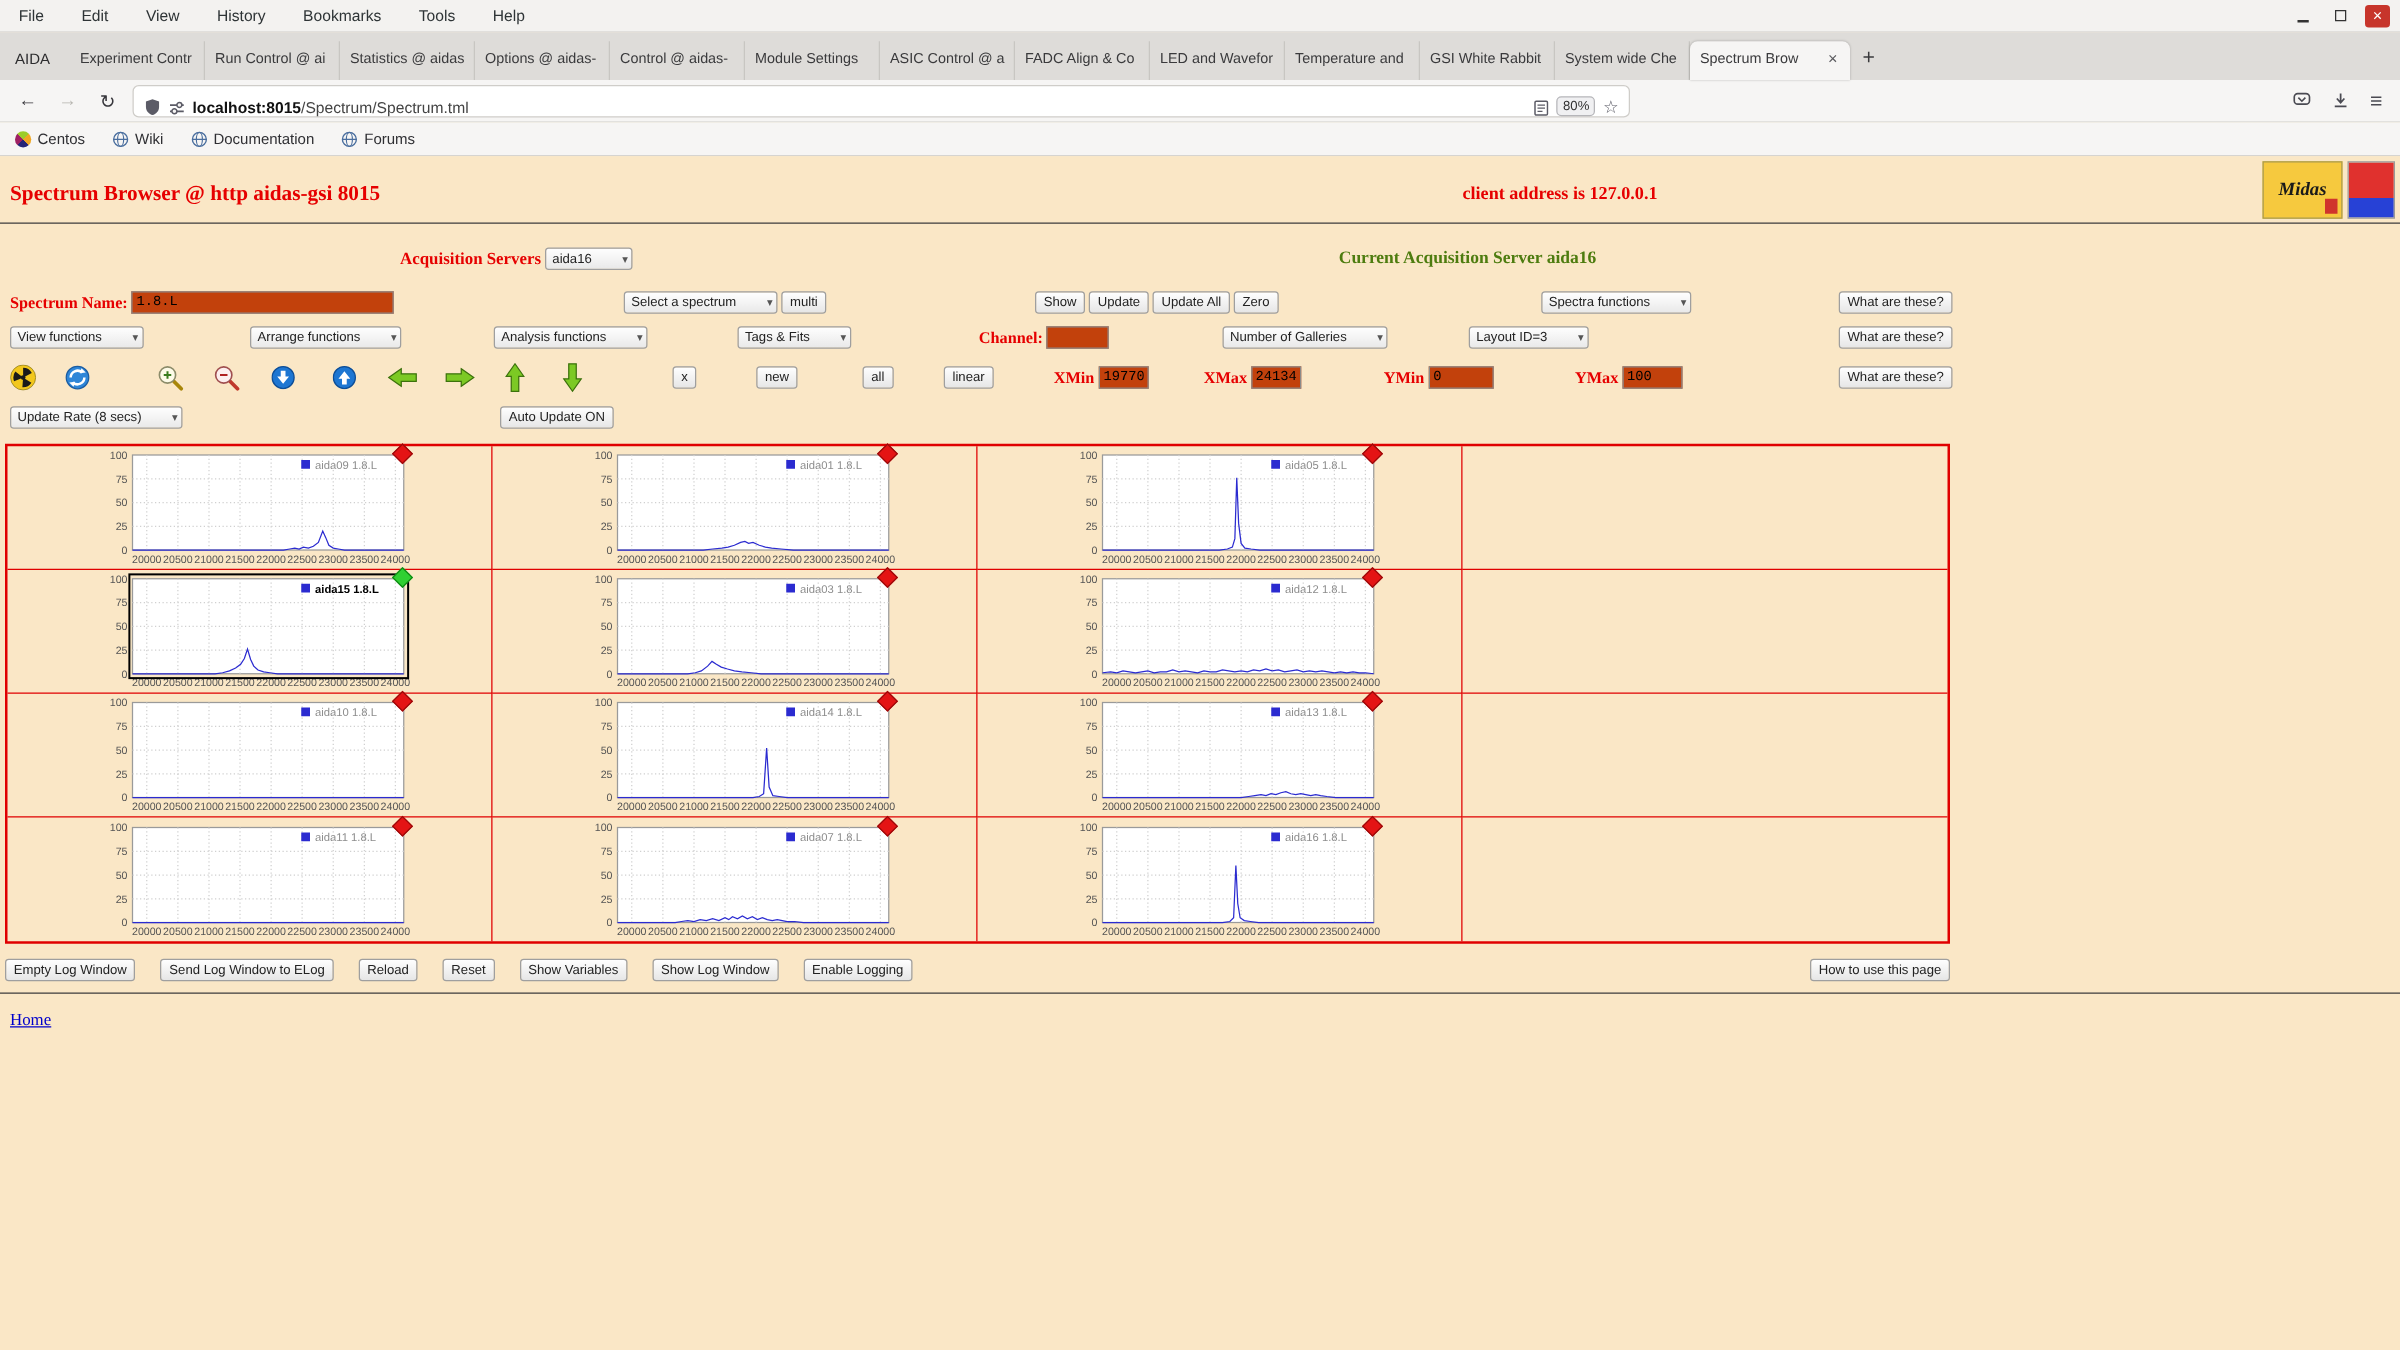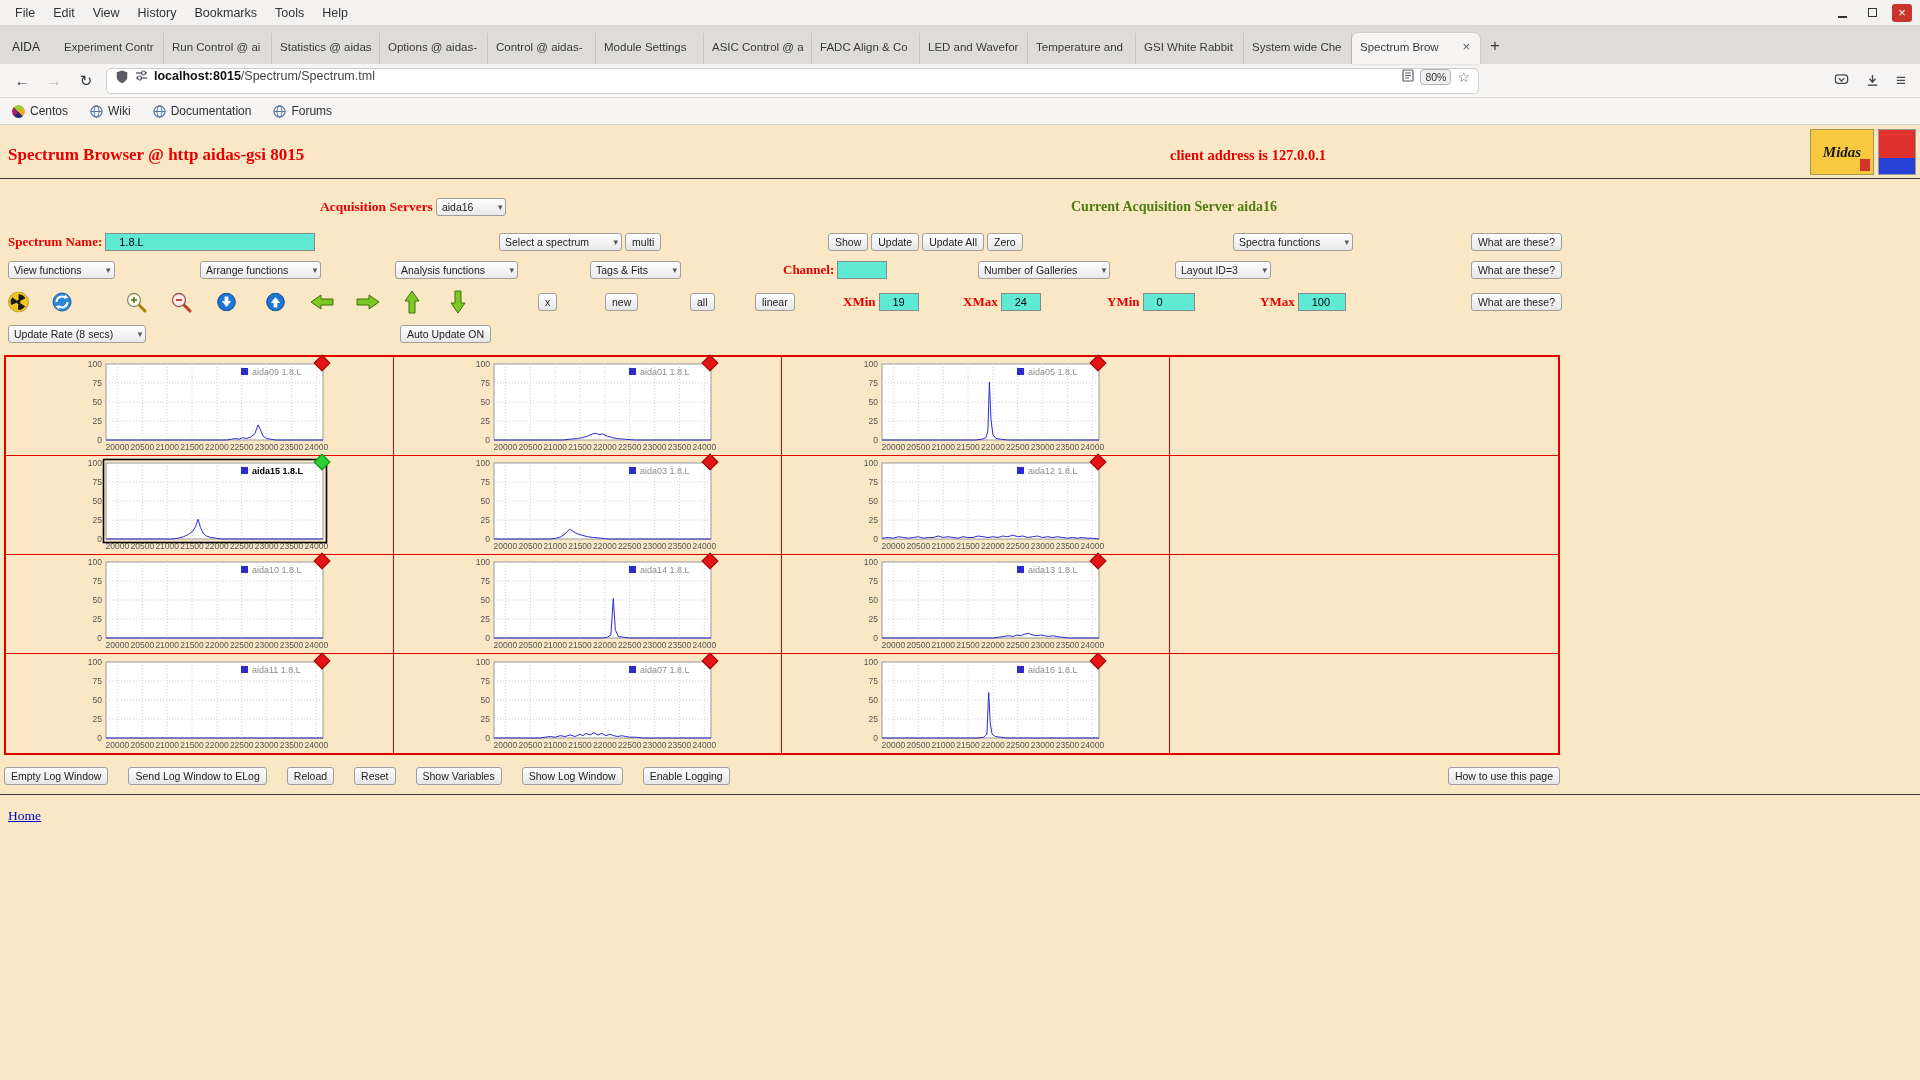--- a/index.html
+++ b/index.html
@@ -19,21 +19,21 @@
   .app-label{font-size:12px;color:#2c2c2e;padding:0 16px 10px 8px}
   .tabs{display:flex;align-items:flex-end}
   .tab{width:108px;height:31px;padding:8px 8px 0 8px;font-size:11.5px;color:#3a3a3c;white-space:nowrap;overflow:hidden;border-right:1px solid #c8c6c2}
   .tab.active{width:128px;background:#f6f5f4;border-radius:6px 6px 0 0;border-right:none;display:flex;justify-content:space-between;align-items:flex-start;box-shadow:0 0 2px rgba(0,0,0,.25)}
   .tab-close{color:#5a5a5e;font-size:13px;line-height:11px;padding:0 2px}
   .newtab-btn{font-size:17px;color:#3a3a3c;padding:4px 10px 8px 10px}
 
   .navbar{height:34px;background:#f6f5f4;border-bottom:1px solid #dcdad6;display:flex;align-items:center;padding:0 10px;gap:8px}
   .navbtn{font-size:15px;color:#37363b;width:24px;text-align:center}
   .navbtn.disabled{color:#b8b6b1}
-  .urlbar{width:1373px;height:26px;background:#fff;border:1px solid #cfcdc9;border-radius:5px;display:flex;align-items:flex-start;gap:6px;padding:0 8px;font-size:12.5px}
+  .urlbar{width:1198px;height:26px;background:#fff;border:1px solid #cfcdc9;border-radius:5px;display:flex;align-items:flex-end;gap:6px;padding:0 8px;font-size:12.5px}
   .url-host{color:#111;font-weight:bold}
   .url-path{color:#444}
   .spacer{flex:1}
   .zoom-badge{border:1px solid #b5b5b9;background:#f0f0f2;border-radius:4px;font-size:10.5px;color:#333;padding:1px 4px}
   .star{font-size:14px;color:#5b5b66}
   .nav-right{margin-left:auto;display:flex;align-items:center;gap:16px;padding-right:4px;color:#4a4a52}
   .hamburger{font-size:17px;color:#4a4a52}
 
   .bookmarksbar{height:27px;background:#f6f5f4;border-bottom:1px solid #d6d4d0;display:flex;align-items:center;gap:22px;padding:0 12px}
   .bm{display:flex;align-items:center;gap:5px;font-size:12px;color:#2f2f33}
@@ -52,21 +52,21 @@
   .rule{border:none;border-top:1px solid #3c3c3c}
 
   .crow{position:relative}
   .g{position:absolute;top:50%;transform:translateY(-50%);display:flex;align-items:center;gap:3px;white-space:nowrap}
   .rlabel{font-family:"Liberation Serif",serif;font-weight:bold;color:#e60000;font-size:13px}
   .rlabel.big{font-size:13.5px}
   .current-server{font-family:"Liberation Serif",serif;font-weight:bold;color:#4d7c0f;font-size:14px}
   .btn{background:linear-gradient(#fefefe,#e6e6e6);border:1px solid #9f9f9f;border-radius:3px;font-size:10.5px;padding:2px 6px;font-family:"Liberation Sans",sans-serif;color:#222;white-space:nowrap;cursor:default}
   .sel{display:inline-flex;align-items:center;background:linear-gradient(#fefefe,#e9e9e9);border:1px solid #9f9f9f;border-radius:3px;font-size:10.5px;padding:2px 32px 2px 5px;position:relative;color:#222;white-space:nowrap}
   .sel::after{content:"▾";position:absolute;right:3px;font-size:9px;color:#555}
-  .txt{height:18px;border:1px solid #8a8a8a;background:#5eead4;font-size:11px;padding:0 13px;font-family:Liberation Sans, sans-serif}
+  .txt{height:18px;border:1px solid #8a8a8a;background:#c2410c;font-size:11px;padding:0 3px;font-family:Liberation Mono, monospace}
   .cicon{display:inline-flex;align-items:center}
 
   
   .gallery{margin:10px 0 0 4px;width:1556px;border:2px solid #e00000}
   .grow{display:flex}
   .grow .gcell{border-right:1px solid #e00000;border-bottom:1px solid #e00000}
   .grow .gcell:last-child{border-right:none}
   .grow:last-child .gcell{border-bottom:none}
   .gcell{width:25%;height:99px;display:flex;align-items:center;justify-content:center}
   .chartwrap{position:relative;width:272px;height:96px}
@@ -75,21 +75,21 @@
   .footer-row{margin:12px 0 0 4px;width:1556px;display:flex;align-items:center;gap:3px}
   .footer-row .howto{margin-left:auto}
   .last-updated{margin:8px 0 0 4px;width:1556px;text-align:right;font-family:"Liberation Serif",serif;font-weight:bold;font-size:13.5px;color:#e60000}
   .rule2{border:none;border-top:1px solid #3c3c3c;margin-top:9px}
   .home-link{display:inline-block;margin:13px 0 0 8px;font-family:"Liberation Serif",serif;font-size:13.5px;color:#0000cc;text-decoration:underline}
 </style>
 </head>
 <body>
 
 <div class="menubar">
-  <div id="menu-items" style="display: flex;">
+  <div id="menu-items" style="display: flex; gap: 12px;">
       <span class="menu-item">File</span>
       <span class="menu-item">Edit</span>
       <span class="menu-item">View</span>
       <span class="menu-item">History</span>
       <span class="menu-item">Bookmarks</span>
       <span class="menu-item">Tools</span>
       <span class="menu-item">Help</span>
     </div>
   <div class="win-controls">
     <span class="winbtn">

